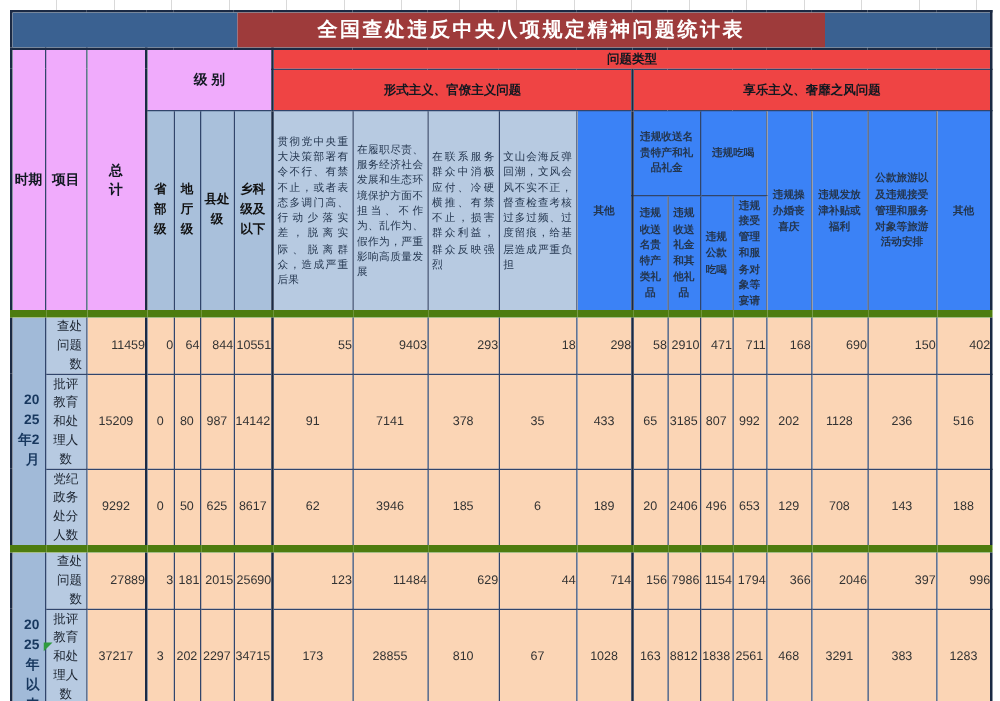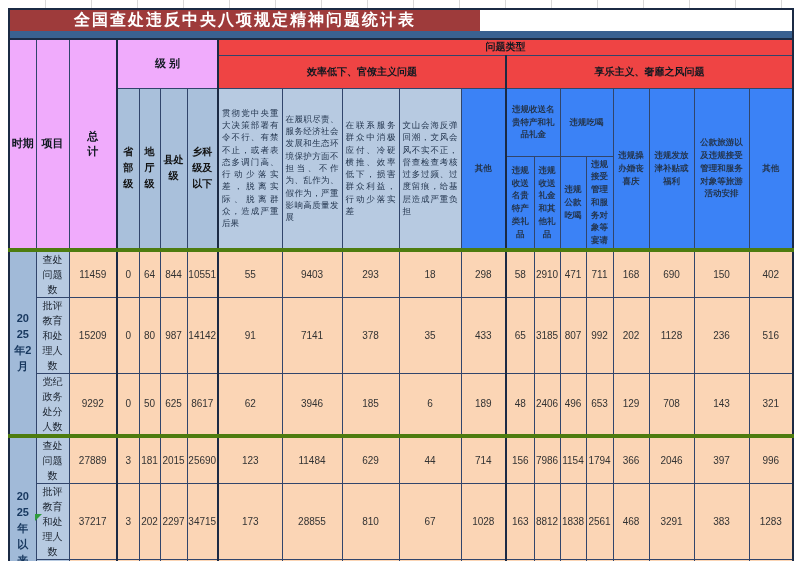--- a/index.html
+++ b/index.html
@@ -9,25 +9,25 @@
   }
   .grid-strip{
     position:absolute;left:0;top:0;width:800px;height:8px;background:#fff;
     background-image:repeating-linear-gradient(90deg,transparent 0 45px,#d9d9d9 45px 46px);
   }
   table{
     border-collapse:collapse;table-layout:fixed;width:784px;
     position:absolute;left:8px;top:8px;border:2px solid #1b2a44;
   }
   td{border:1px solid #31456b;text-align:center;vertical-align:middle;padding:0;overflow:hidden;word-break:break-all;}
-  .bt2{border-top:4px solid #4d7c0f;}
+  .bt2{border-top:6px solid #4d7c0f;text-align:right;}
   .br2{border-right:2px solid #1b2a44;}
   
   .title-cell{padding:0;border-bottom:2px solid #1b2a44;}
-  .title-bar{display:flex;height:28px;width:100%;flex-direction:column;}
+  .title-bar{display:flex;height:28px;width:100%;}
   .seg-blue{background:#3a6191;}
   .seg-left{width:180px;}
   .seg-right{flex:1;}
   .seg-red{
     width:470px;background:#9e3b3b;color:#ffffff;
     display:flex;align-items:center;justify-content:center;
     font-size:16px;font-weight:bold;letter-spacing:2px;white-space:nowrap;
   }
   
   .hd{background:#f0abfc;font-weight:bold;font-size:11px;color:#101820;}
@@ -90,32 +90,32 @@
 
     <tr style="height:16px">
       <td class="hd" rowspan="4">时期</td>
       <td class="hd" rowspan="4">项目</td>
       <td class="hd br2 stack" rowspan="4">总计</td>
       <td class="hd br2" colspan="4" rowspan="2">级 别</td>
       <td class="hl" colspan="13">问题类型</td>
     </tr>
 
     <tr style="height:33px">
-      <td class="hl br2" colspan="5">效率低下、官僚主义问题</td>
+      <td class="hl br2" colspan="5">形式主义、官僚主义问题</td>
       <td class="hl" colspan="8">享乐主义、奢靡之风问题</td>
     </tr>
 
     <tr style="height:68px">
       <td class="lvl" rowspan="2">省部级</td>
       <td class="lvl" rowspan="2">地厅级</td>
       <td class="lvl" rowspan="2">县处级</td>
       <td class="lvl br2" rowspan="2">乡科级及以下</td>
       <td class="longtxt" rowspan="2">贯彻党中央重大决策部署有令不行、有禁不止，或者表态多调门高、行动少落实差，脱离实际、脱离群众，造成严重后果</td>
       <td class="longtxt" rowspan="2">在履职尽责、服务经济社会发展和生态环境保护方面不担当、不作为、乱作为、假作为，严重影响高质量发展</td>
-      <td class="longtxt" rowspan="2">在联系服务群众中消极应付、冷硬横推、效率低下，损害群众利益，行动少落实差</td>
+      <td class="longtxt" rowspan="2">在联系服务群众中消极应付、冷硬横推、有禁不止，损害群众利益，群众反映强烈</td>
       <td class="longtxt" rowspan="2">文山会海反弹回潮，文风会风不实不正，督查检查考核过多过频、过度留痕，给基层造成严重负担</td>
       <td class="small br2" rowspan="2">其他</td>
       <td class="small" colspan="2">违规收送名贵特产和礼品礼金</td>
       <td class="small" colspan="2">违规吃喝</td>
       <td class="small" rowspan="2">违规操办婚丧喜庆</td>
       <td class="small" rowspan="2">违规发放津补贴或福利</td>
       <td class="small" rowspan="2">公款旅游以及违规接受管理和服务对象等旅游活动安排</td>
       <td class="small" rowspan="2">其他</td>
     </tr>
 
@@ -176,28 +176,28 @@
       <td class="num br2">9292</td>
       <td class="num">0</td>
       <td class="num">50</td>
       <td class="num">625</td>
       <td class="num br2">8617</td>
       <td class="num">62</td>
       <td class="num">3946</td>
       <td class="num">185</td>
       <td class="num">6</td>
       <td class="num br2">189</td>
-      <td class="num">48</td>
+      <td class="num">20</td>
       <td class="num">2406</td>
       <td class="num">496</td>
       <td class="num">653</td>
       <td class="num">129</td>
       <td class="num">708</td>
       <td class="num">143</td>
-      <td class="num">321</td>
+      <td class="num">188</td>
     </tr>
 
     <tr style="height:44px">
       <td class="period bt2" rowspan="3">2025年以来</td>
       <td class="rowlab bt2">查处问题数</td>
       <td class="num bt2 br2">27889</td>
       <td class="num bt2">3</td>
       <td class="num bt2">181</td>
       <td class="num bt2">2015</td>
       <td class="num bt2 br2">25690</td>

